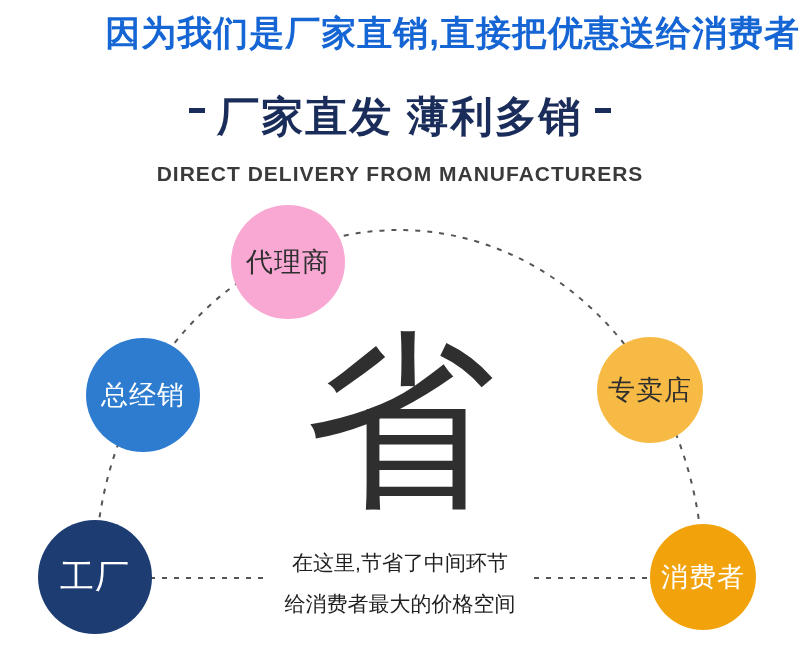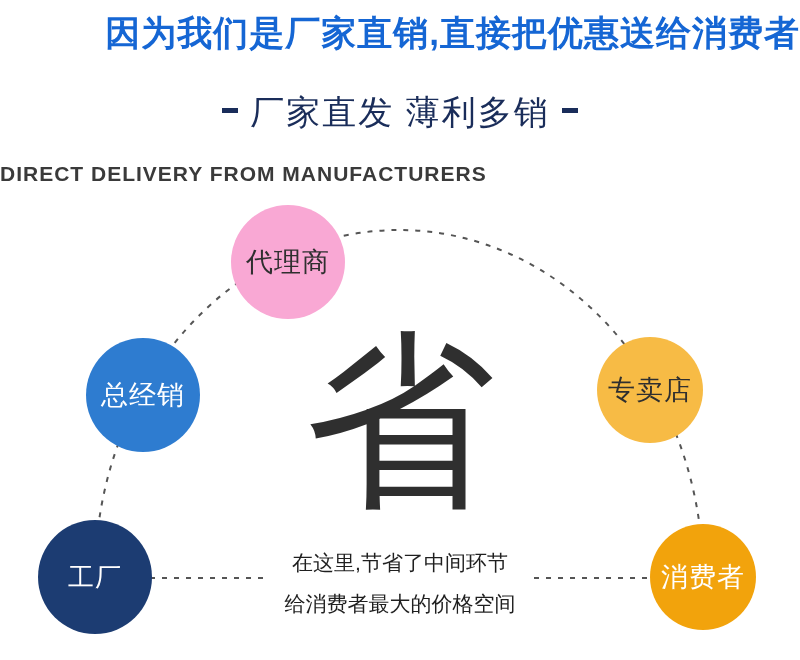--- a/index.html
+++ b/index.html
@@ -16,39 +16,39 @@
     color:#1566d4;
   }
 
   
   .title-row{
     position:absolute;top:92px;left:0;width:100%;
     display:flex;justify-content:center;align-items:flex-start;gap:12px;
   }
   .title-accent{width:16px;height:5px;margin-top:16px;background:#1a2d5a;}
   .title{
-    font-size:34px;font-weight:normal;letter-spacing:2px;color:#1a2d5a;line-height:1.2;
+    font-size:42px;font-weight:bold;letter-spacing:2px;color:#1a2d5a;line-height:1.2;
   }
 
   .subtitle{
     position:absolute;top:162px;left:0;width:100%;
-    text-align:left;font-size:21px;font-weight:bold;letter-spacing:1px;
+    text-align:center;font-size:21px;font-weight:bold;letter-spacing:1px;
     color:#3a3a3a;
   }
 
   
   .connectors{position:absolute;top:0;left:0;z-index:1;}
 
   
   .node{
     position:absolute;border-radius:50%;z-index:2;
     display:flex;align-items:center;justify-content:center;
     font-size:27px;letter-spacing:1px;
   }
-  .node-factory   {left:38px; top:520px;width:114px;height:114px;font-size:26px;}
+  .node-factory   {left:38px; top:520px;width:114px;height:114px;font-size:34px;}
   .node-general   {left:86px; top:338px;width:114px;height:114px;}
   .node-agent     {left:231px;top:205px;width:114px;height:114px;}
   .node-wholesaler{left:440px;top:201px;width:114px;height:114px;}
   .node-specialty {left:597px;top:337px;width:106px;height:106px;}
   .node-consumer  {left:650px;top:524px;width:106px;height:106px;}
 
   
   .center-char{
     position:absolute;top:328px;left:0;width:100%;z-index:1;
     text-align:center;font-size:190px;line-height:1;

